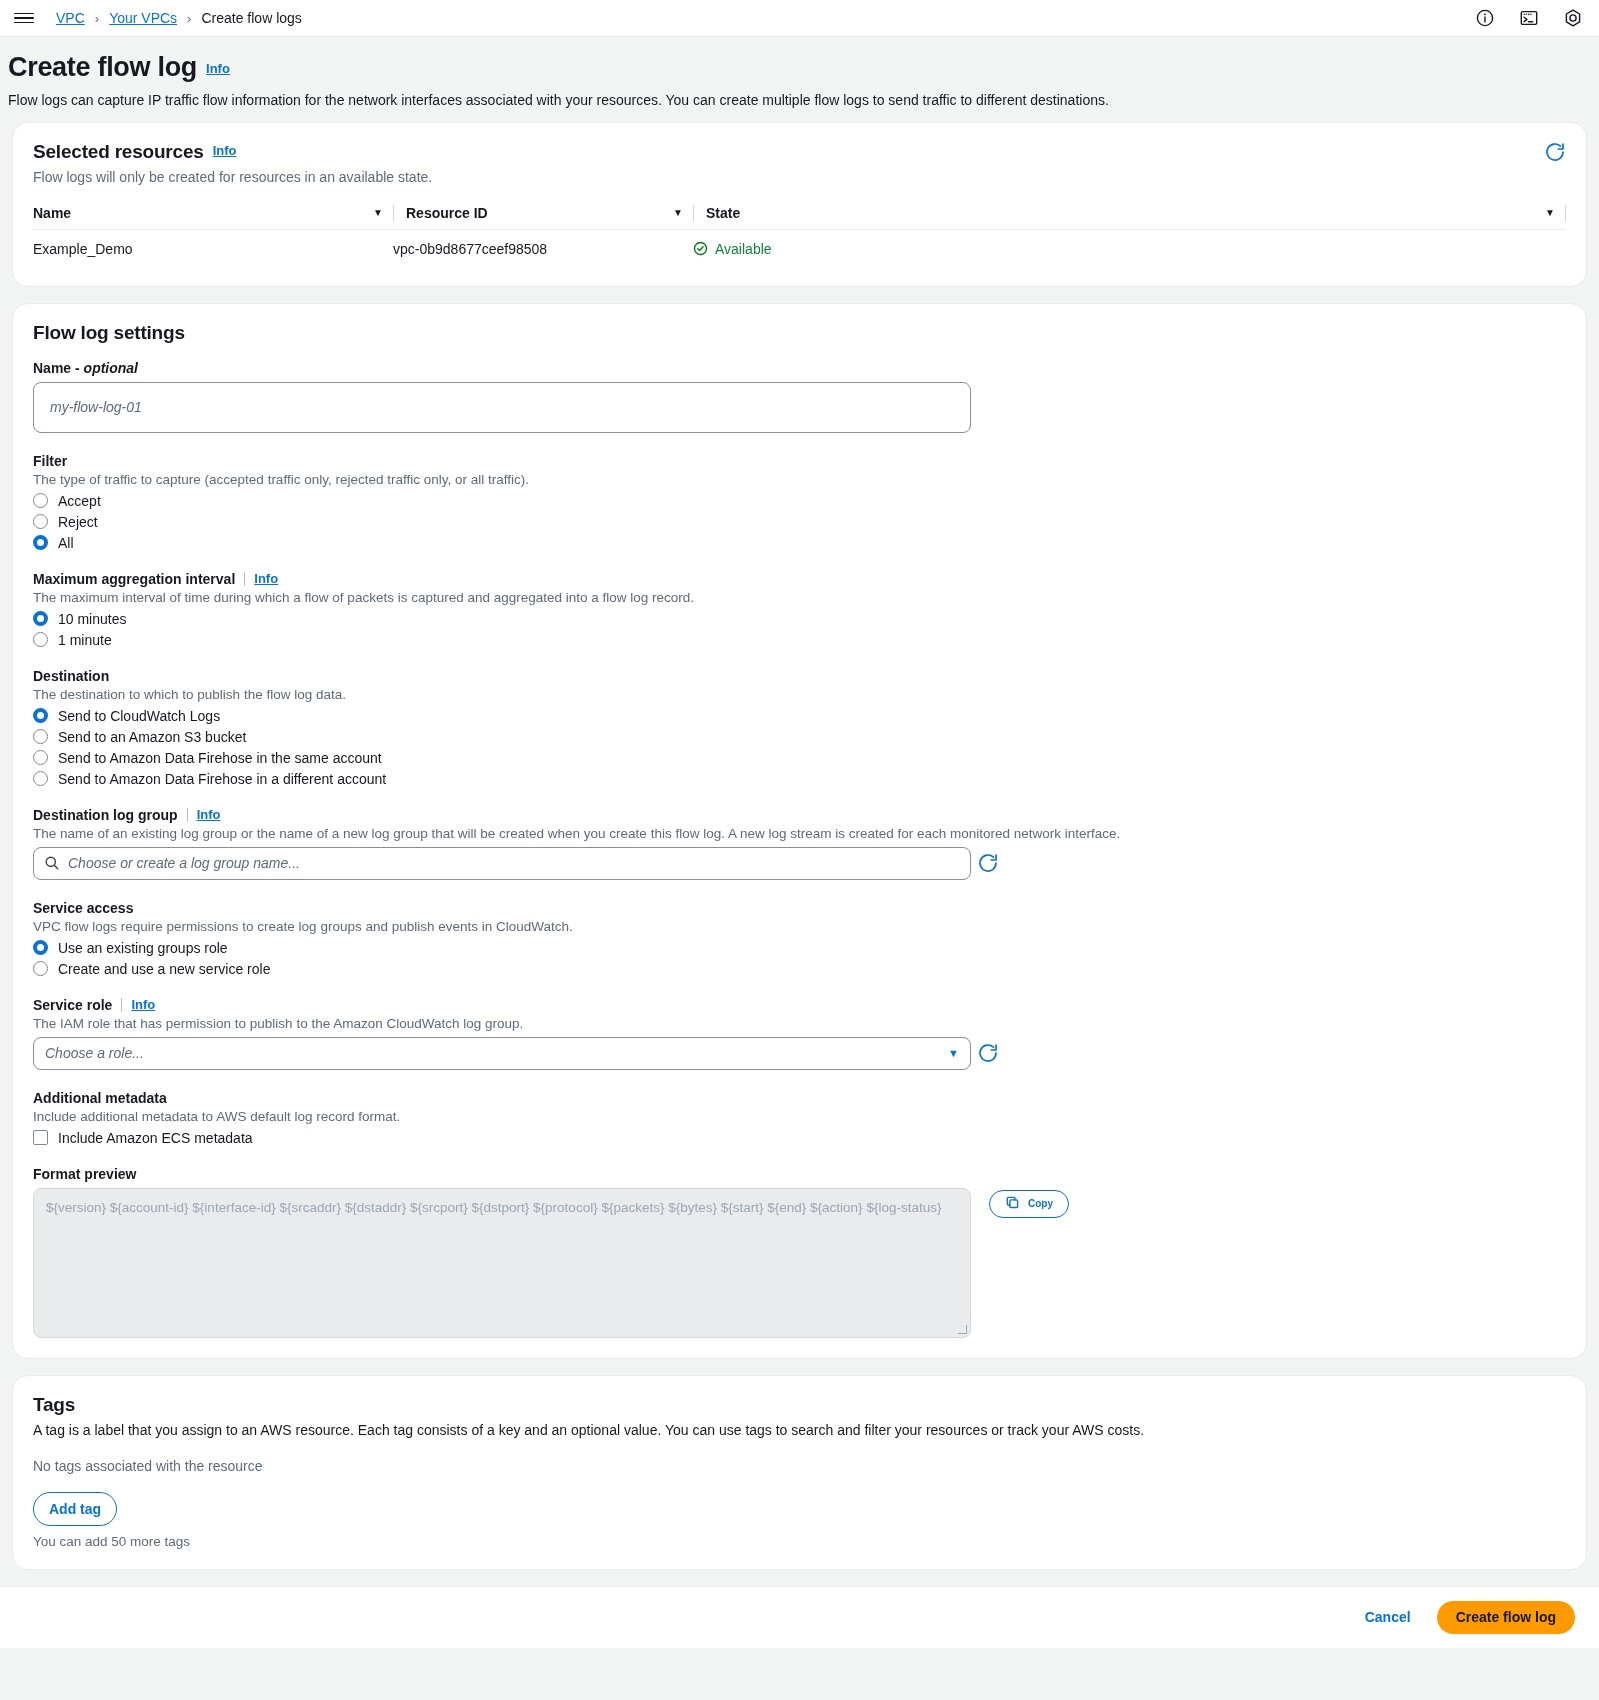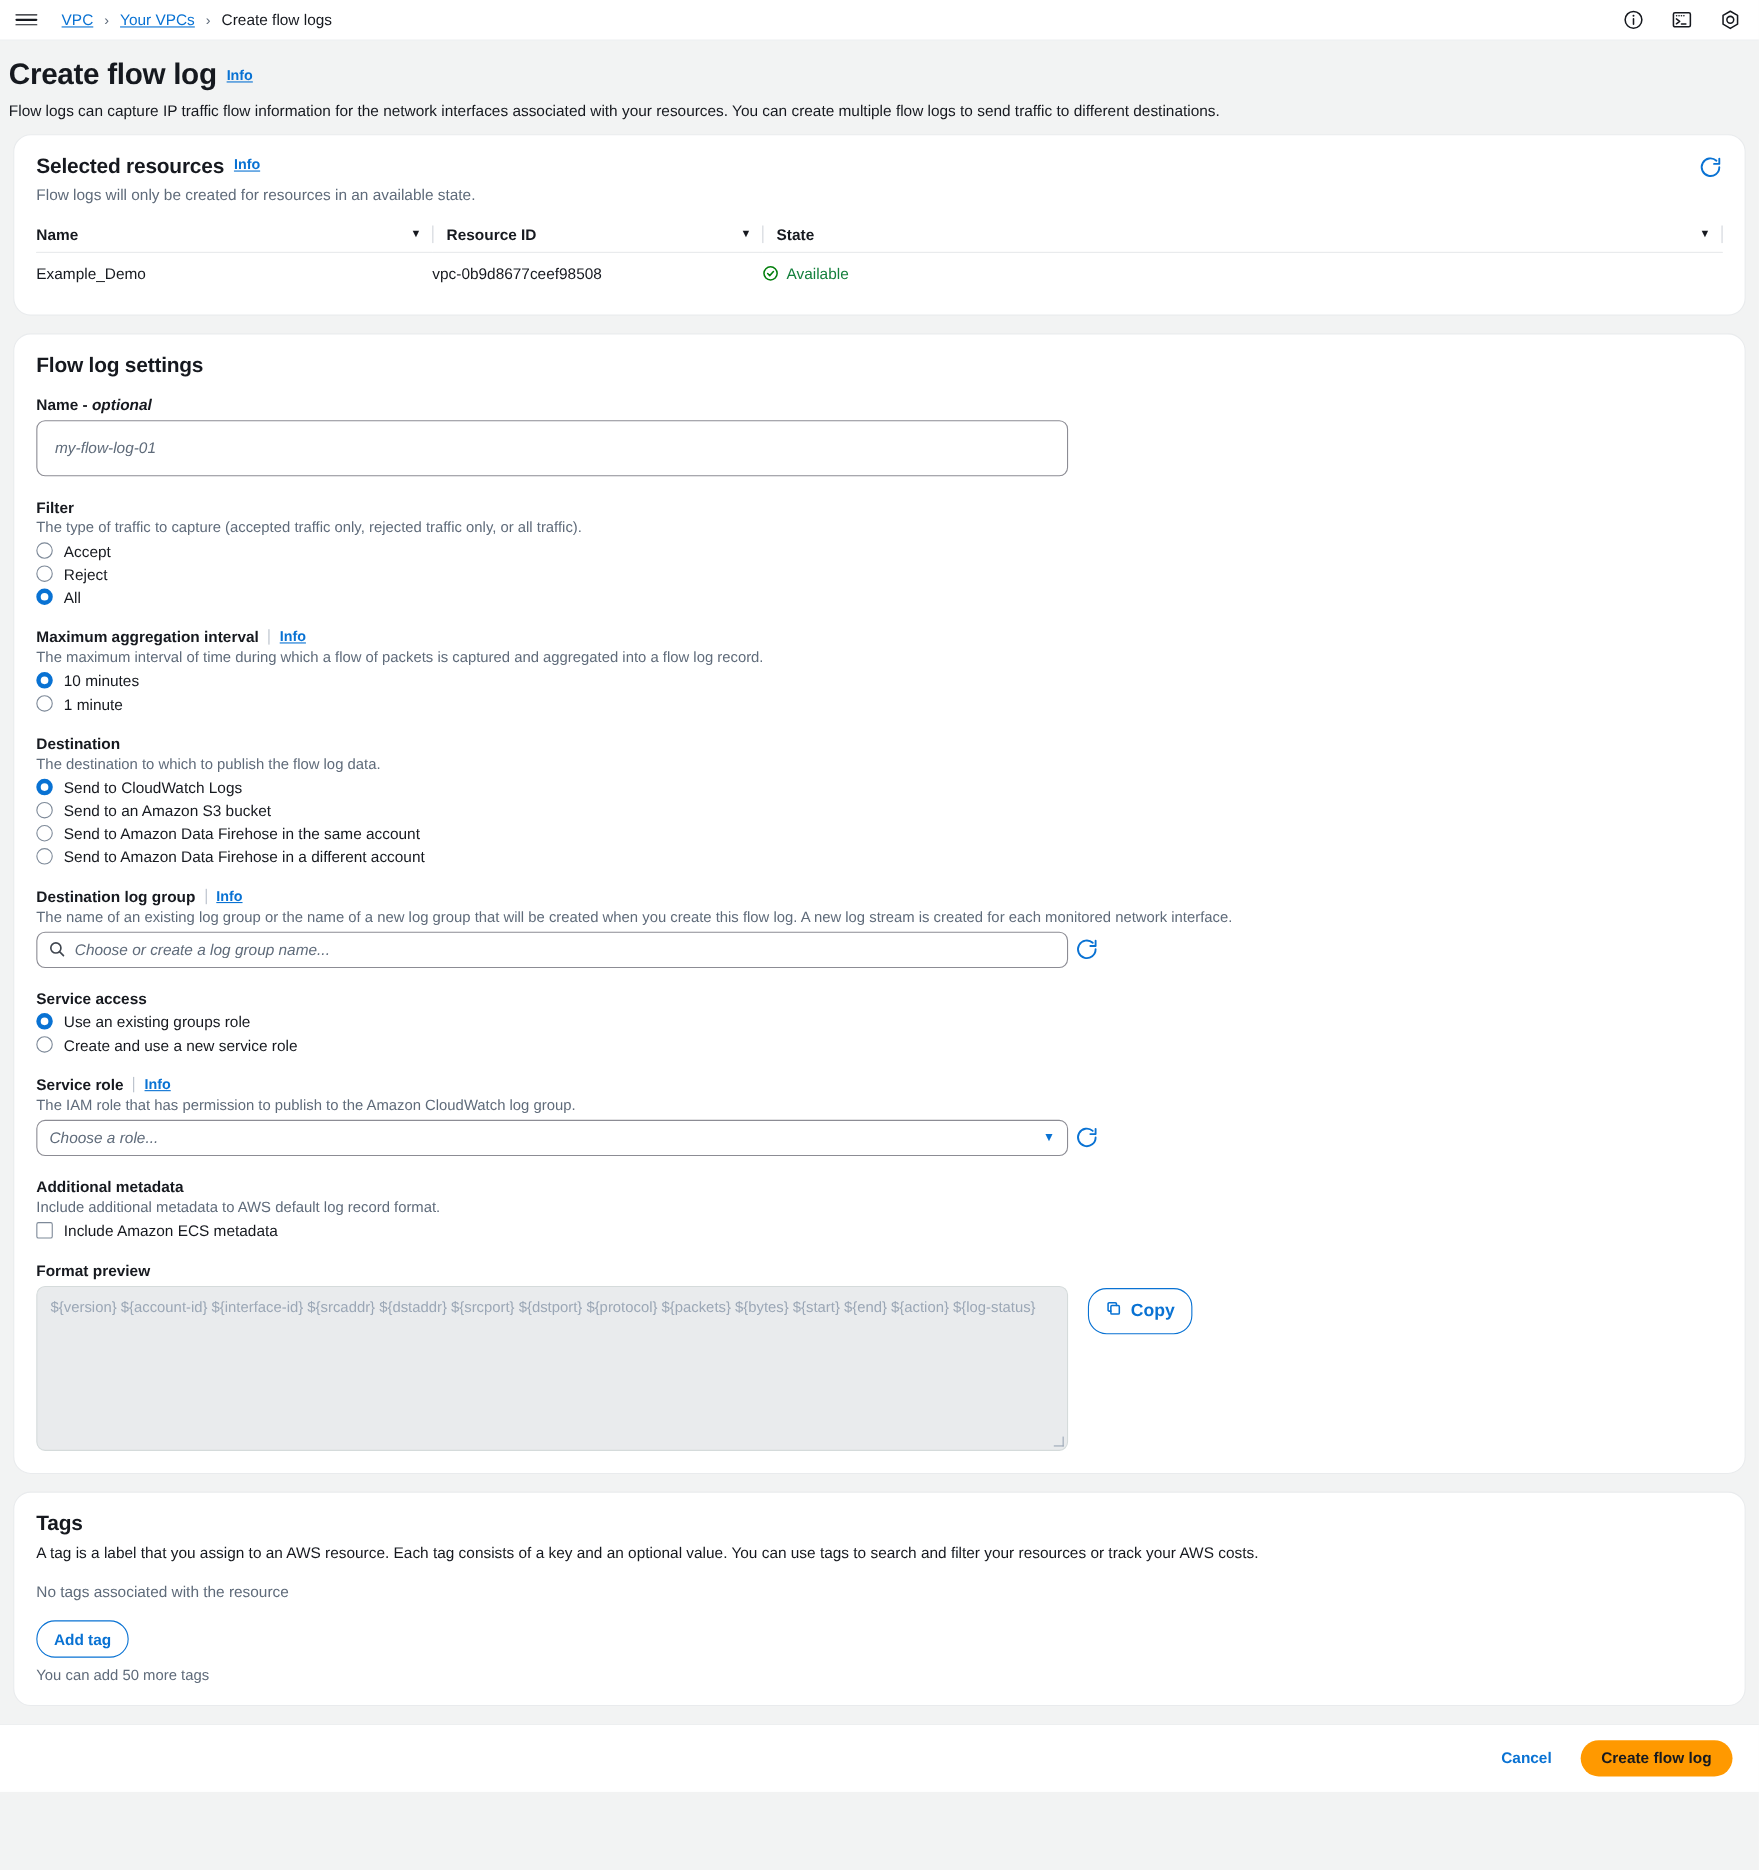--- a/index.html
+++ b/index.html
@@ -116,23 +116,23 @@
   .preview-row { display:flex; align-items:flex-start; gap:18px; margin-top:6px; }
   .preview-box {
     width:938px; height:150px; background:#e9ebed; border:1px solid #d5dbdb; border-radius:8px;
     padding: 9px 12px; color:#9ba7b6; font-size:13.5px; line-height:1.45; position:relative; overflow:hidden;
   }
   .preview-box .resizer {
     position:absolute; right:3px; bottom:3px; width:9px; height:9px;
     border-right:1.4px solid #9ba7b6; border-bottom:1.4px solid #9ba7b6;
   }
   .copy-btn {
-    display:inline-flex; align-items:center; gap:8px; height:42px; padding: 0 15px;
+    display:inline-flex; align-items:center; gap:8px; height:28px; padding: 0 15px;
     border:1.6px solid #0972d3; border-radius:17px; color:#0972d3; font-weight:700;
-    font-size:16px; background:#fff; cursor:pointer; margin-top:2px;
+    font-size:10px; background:#fff; cursor:pointer; margin-top:2px;
   }
 
   
   .add-tag-btn {
     display:inline-flex; align-items:center; height:31px; padding: 16px 15px;
     border:1.6px solid #0972d3; border-radius:17px; color:#0972d3; font-weight:700;
     font-size:14px; background:#fff; cursor:pointer;
   }
   .muted-13 { font-size:13.5px; color:#5f6b7a; }
   .muted-14 { font-size:14px; color:#5f6b7a; }
@@ -345,20 +345,21 @@
           <path d="M19 11a8 8 0 1 1-2.6-5.9" stroke-linecap="round"></path>
           <path d="M19 3.2V8h-4.8" stroke-linecap="round" stroke-linejoin="round"></path>
         </svg>
       </span>
     </div>
   </div>
 
   
   <div class="group">
     <div class="field-label">Service access</div>
+    <div class="field-desc">VPC flow logs require permissions to create log groups and publish events in CloudWatch.</div>
     <div class="radio-row">
       <span class="radio on"></span>
       <span class="radio-label">Use an existing groups role</span>
     </div>
     <div class="radio-row">
       <span class="radio"></span>
       <span class="radio-label">Create and use a new service role</span>
     </div>
   </div>
 

